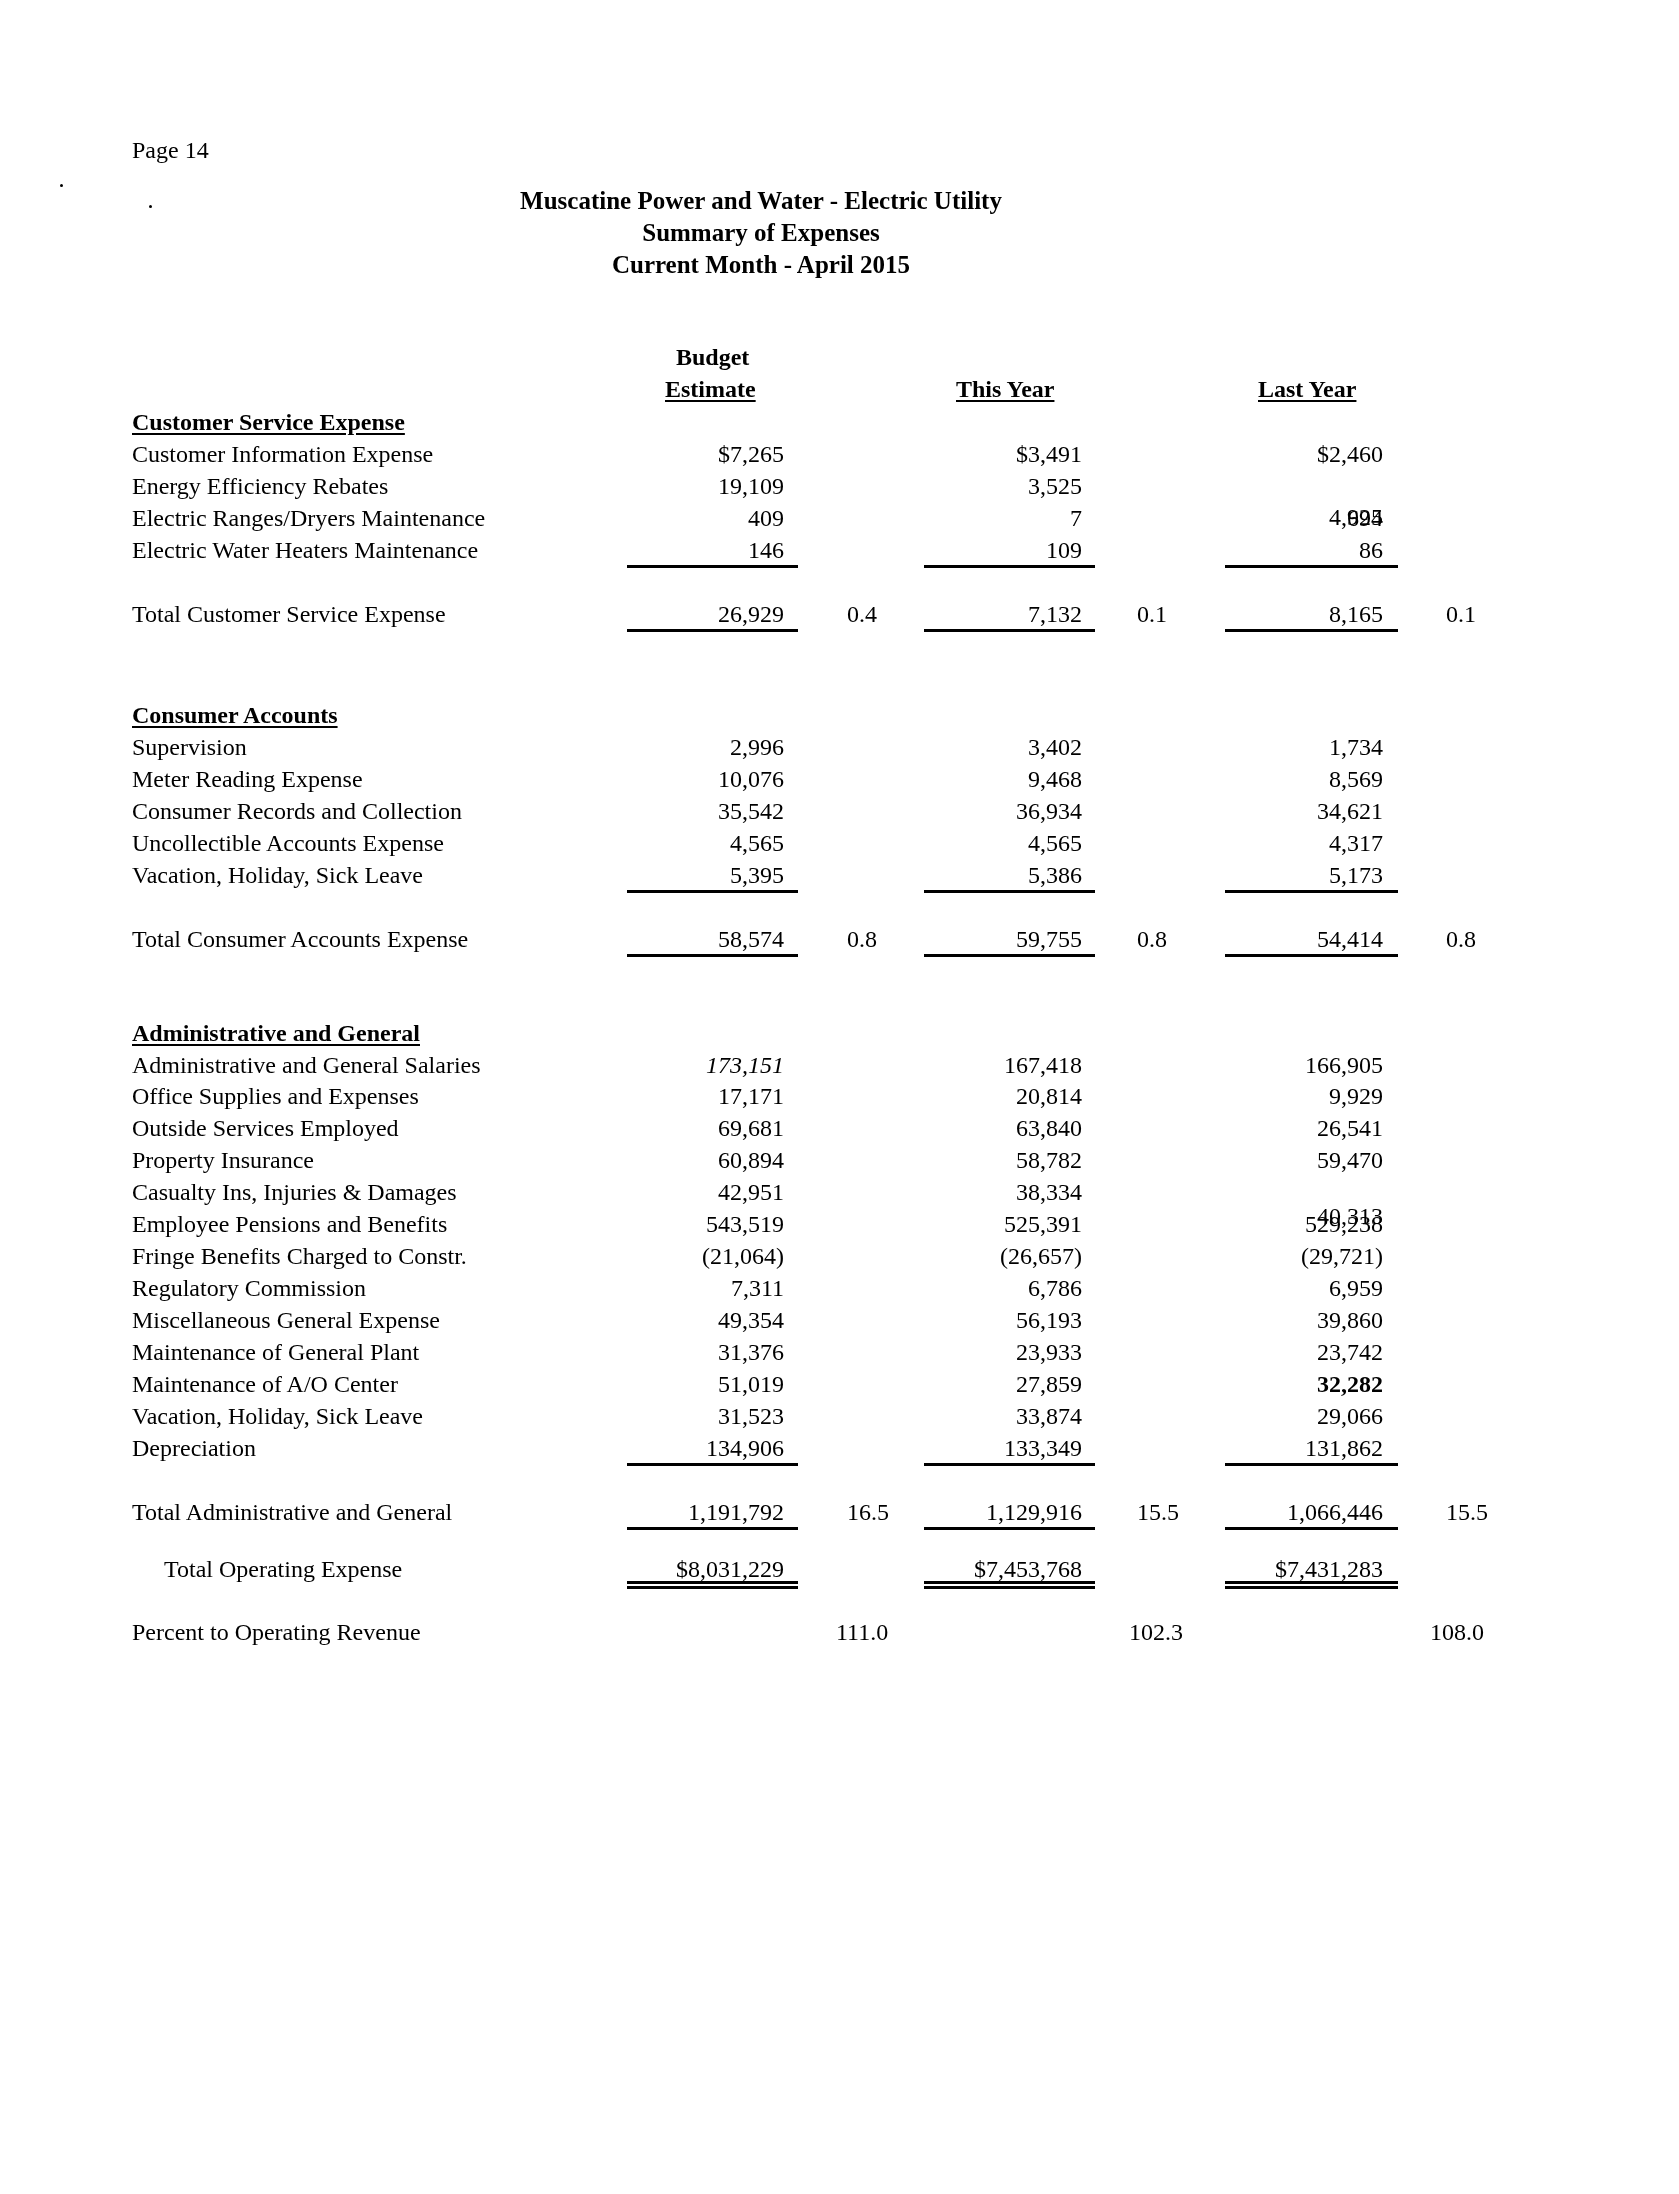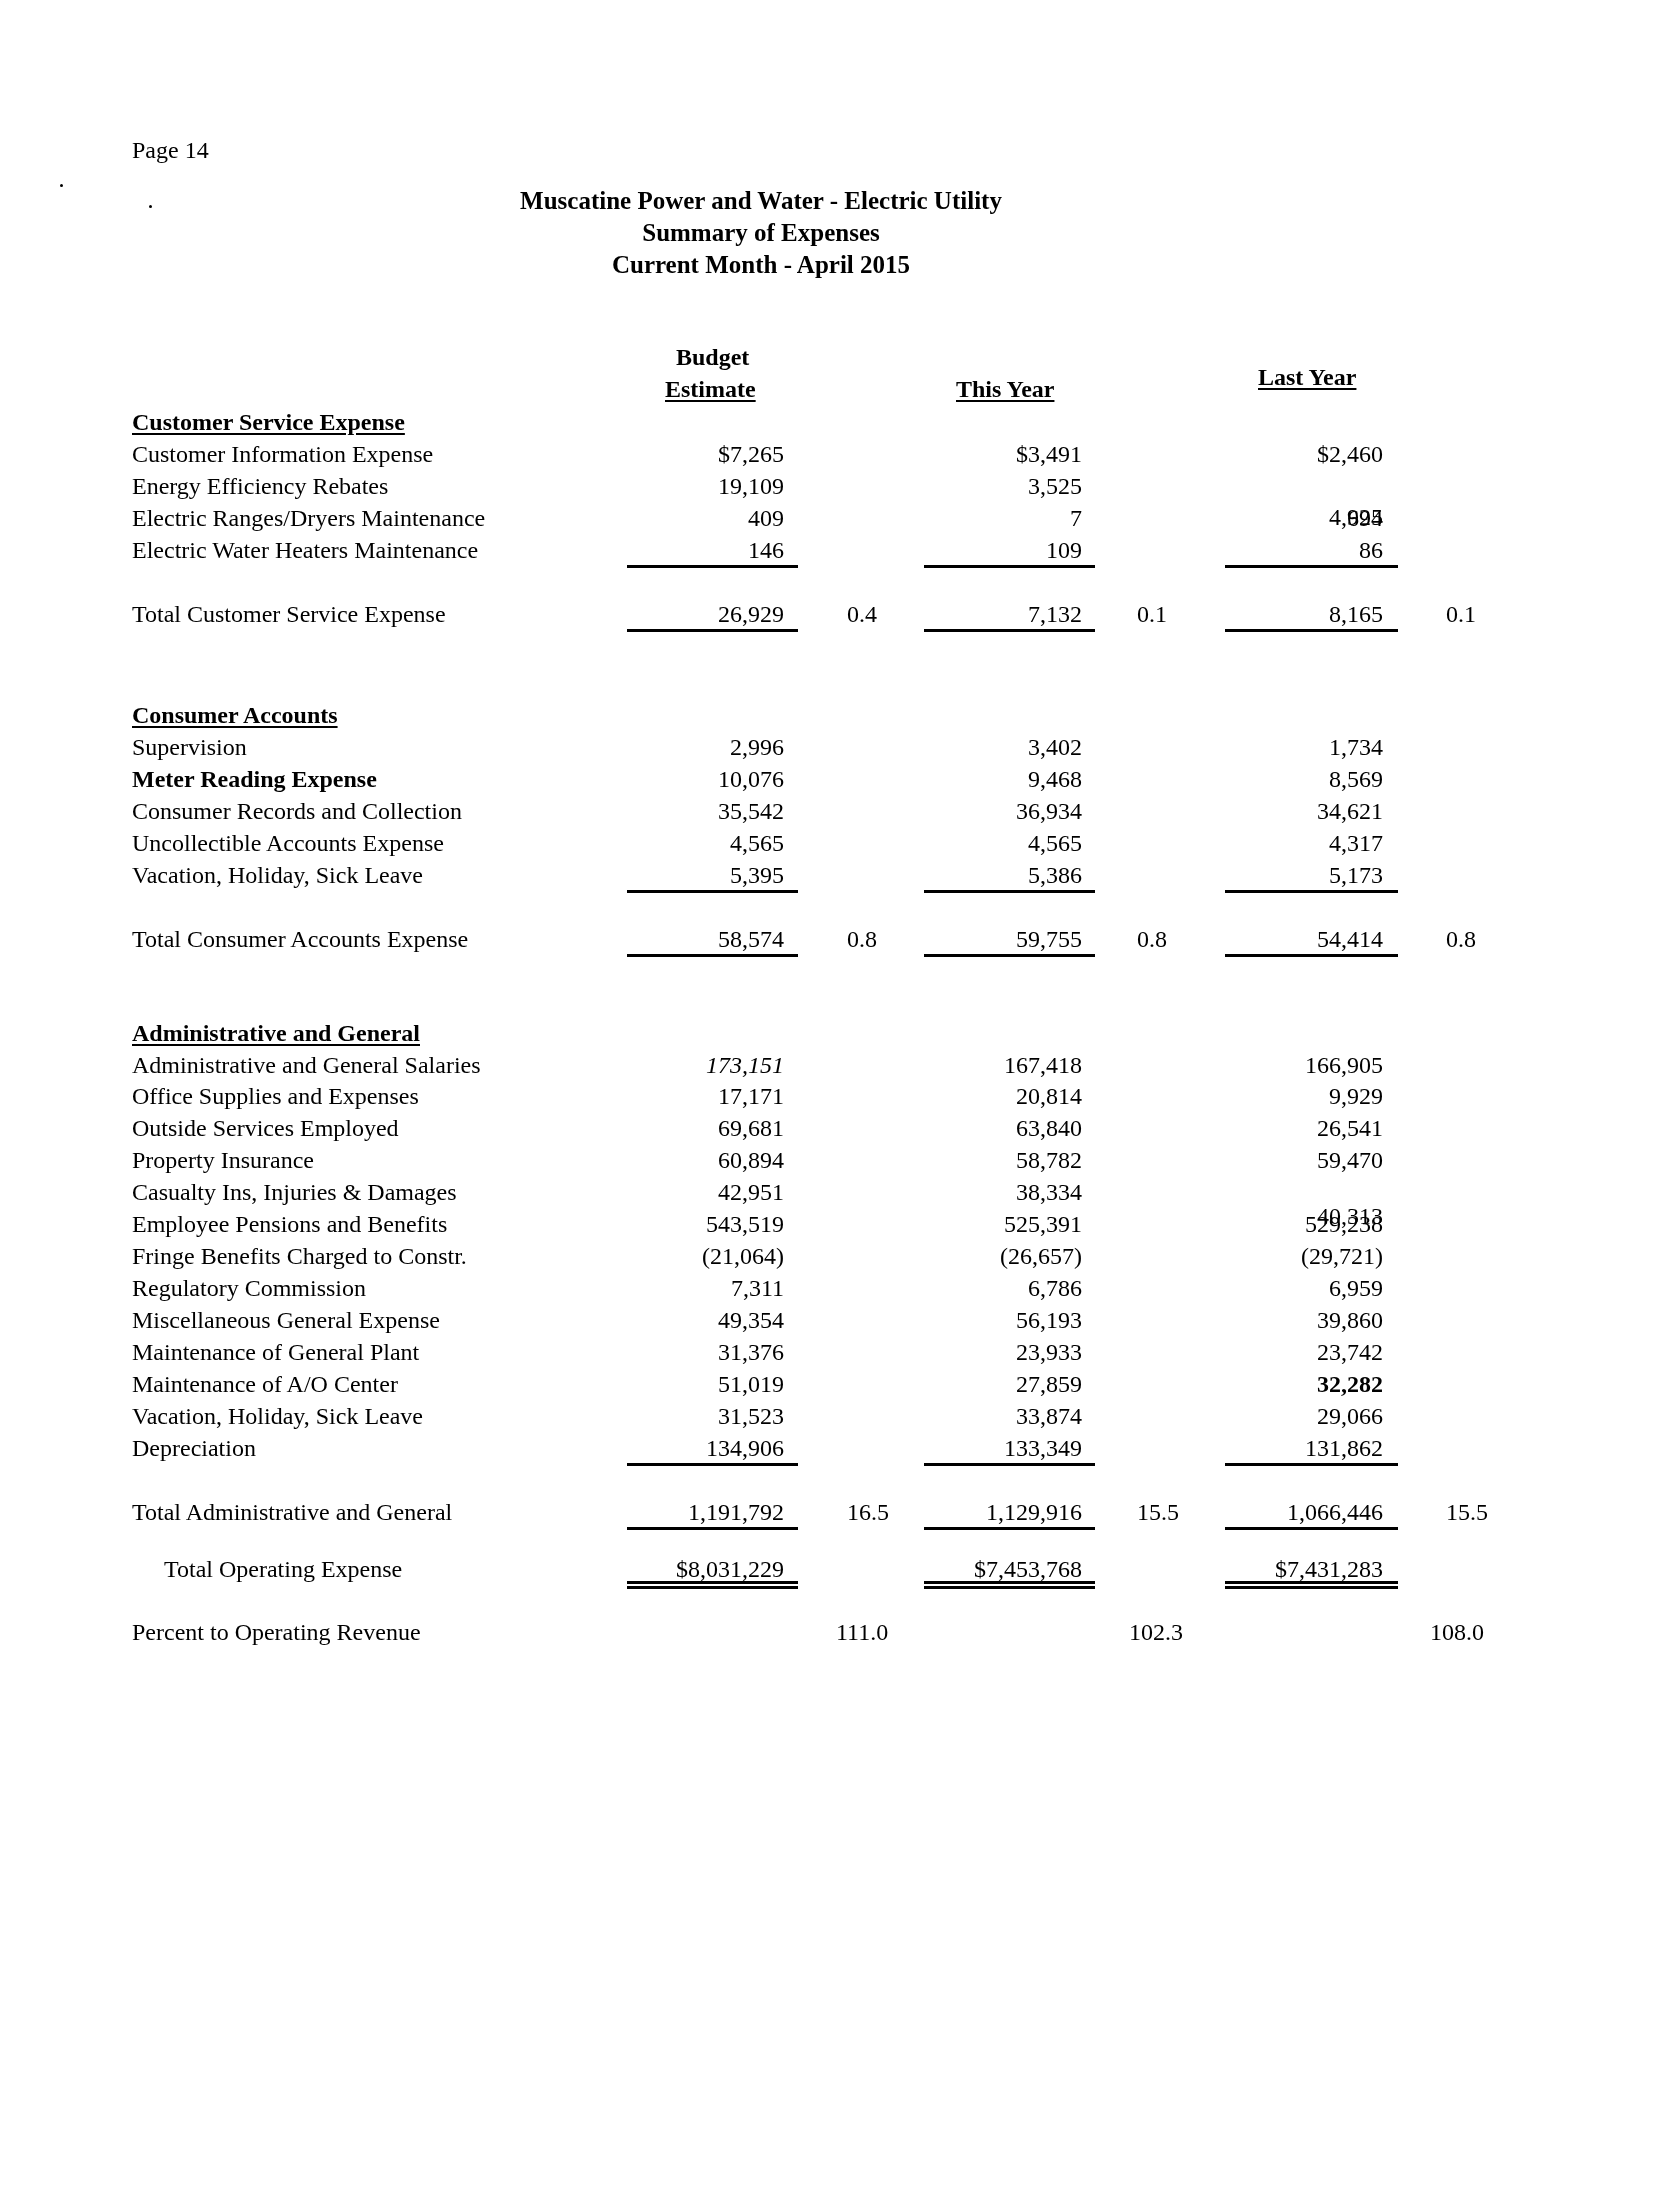--- a/index.html
+++ b/index.html
@@ -27,21 +27,21 @@
   <div class="dot" style="left:60px; top:184px;"></div>
   <div class="dot" style="left:149px; top:205px;"></div>
 
   <div class="abs title" style="top:185px;">Muscatine Power and Water - Electric Utility</div>
   <div class="abs title" style="top:217px;">Summary of Expenses</div>
   <div class="abs title" style="top:249px;">Current Month - April 2015</div>
 
   <div class="abs txt bold" style="left:676px; top:343px;">Budget</div>
   <div class="abs txt bold ul" style="left:665px; top:375px;">Estimate</div>
   <div class="abs txt bold ul" style="left:956px; top:375px;">This Year</div>
-  <div class="abs txt bold ul" style="left:1258px; top:363px;text-align:right;">Last Year</div>
+  <div class="abs txt bold ul" style="left:1258px; top:375px;text-align:right;">Last Year</div>
 
   <div id="table">
       <div class="abs txt bold ul" style="left:132px; top:408px;">Customer Service Expense</div>
       <div class="abs txt" style="left:132px; top:440px;">Customer Information Expense</div>
       <div class="abs txt num" style="left:585px; top:440px;">$7,265</div>
       <div class="abs txt num" style="left:883px; top:440px;">$3,491</div>
       <div class="abs txt num" style="left:1184px; top:440px;">$2,460</div>
       <div class="abs txt" style="left:132px; top:472px;">Energy Efficiency Rebates</div>
       <div class="abs txt num" style="left:585px; top:472px;">19,109</div>
       <div class="abs txt num" style="left:883px; top:472px;">3,525</div>
@@ -65,21 +65,21 @@
       <div class="abs txt num" style="left:1184px; top:600px;">8,165</div>
       <div class="abs txt pct" style="left:1446px; top:600px;">0.1</div>
       <div class="rule" style="left:627px; top:629px; width:171px;"></div>
       <div class="rule" style="left:924px; top:629px; width:171px;"></div>
       <div class="rule" style="left:1225px; top:629px; width:173px;"></div>
       <div class="abs txt bold ul" style="left:132px; top:701px;">Consumer Accounts</div>
       <div class="abs txt" style="left:132px; top:733px;">Supervision</div>
       <div class="abs txt num" style="left:585px; top:733px;">2,996</div>
       <div class="abs txt num" style="left:883px; top:733px;">3,402</div>
       <div class="abs txt num" style="left:1184px; top:733px;">1,734</div>
-      <div class="abs txt" style="left:132px; top:765px;font-weight:bold;">Meter Reading Expense</div>
+      <div class="abs txt" style="left:132px; top:765px;">Meter Reading Expense</div>
       <div class="abs txt num" style="left:585px; top:765px;">10,076</div>
       <div class="abs txt num" style="left:883px; top:765px;">9,468</div>
       <div class="abs txt num" style="left:1184px; top:765px;">8,569</div>
       <div class="abs txt" style="left:132px; top:797px;">Consumer Records and Collection</div>
       <div class="abs txt num" style="left:585px; top:797px;">35,542</div>
       <div class="abs txt num" style="left:883px; top:797px;">36,934</div>
       <div class="abs txt num" style="left:1184px; top:797px;">34,621</div>
       <div class="abs txt" style="left:132px; top:829px;">Uncollectible Accounts Expense</div>
       <div class="abs txt num" style="left:585px; top:829px;">4,565</div>
       <div class="abs txt num" style="left:883px; top:829px;">4,565</div>

